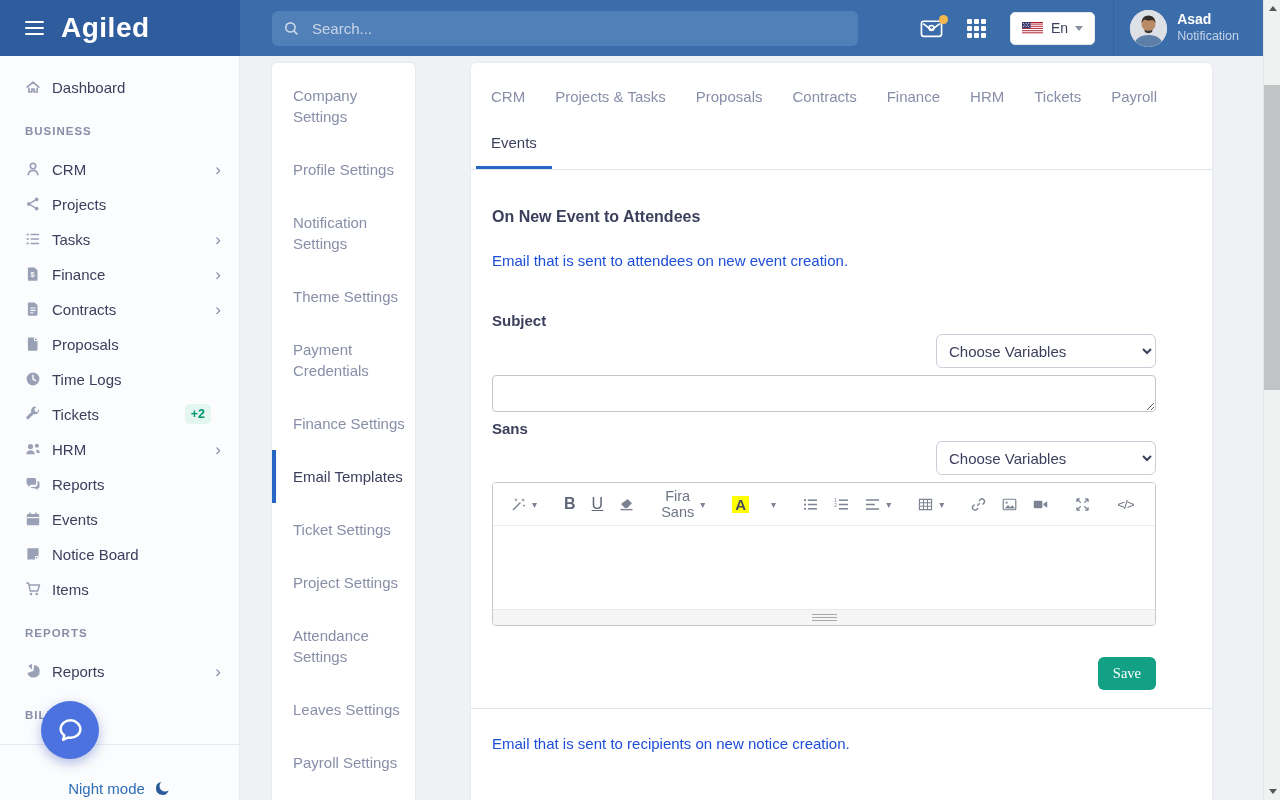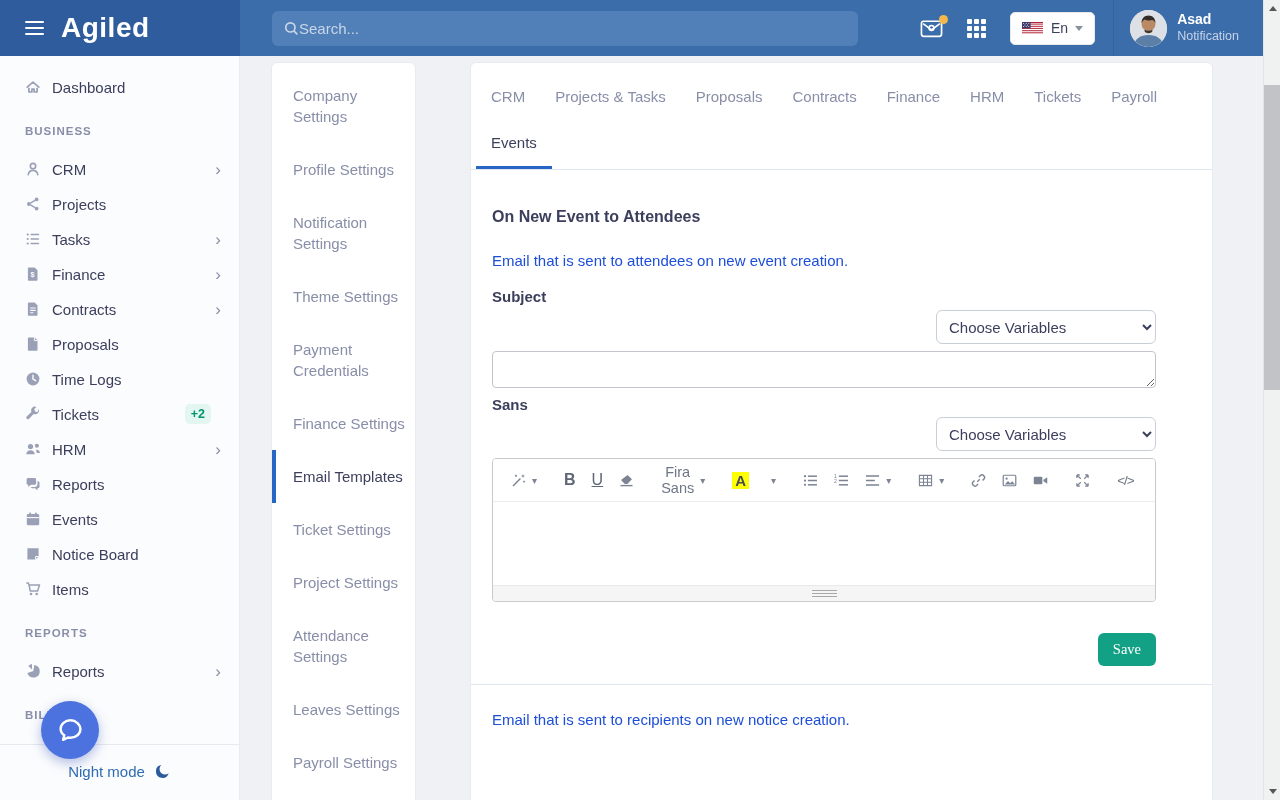--- a/index.html
+++ b/index.html
@@ -7,21 +7,21 @@
   body { font-family:"Liberation Sans", sans-serif; background:#f0f1f4; color:#3b3f5c; position:relative; }
 
   
   .header { position:absolute; top:0; left:0; width:1263px; height:56px; background:var(--header,#3b6dab); display:flex; z-index:20; }
   .header-left { width:240px; height:56px; background:var(--header-dark,#2e5c9c); display:flex; align-items:center; padding-left:25px; flex:0 0 auto; }
   .hamburger { width:19px; display:flex; flex-direction:column; gap:4px; cursor:pointer; }
   .hamburger span { display:block; height:2px; background:#fff; border-radius:1px; }
   .logo { color:#fff; font-size:28px; font-weight:700; margin-left:17px; letter-spacing:.5px; }
   .header-right { flex:1; display:flex; align-items:center; padding-left:32px; }
   .searchbar { width:586px; height:35px; background:#517fb7; border-radius:6px; display:flex; align-items:center; padding:0 12px; }
-  .searchbar input { flex:1; background:transparent; border:none; outline:none; color:#eef3fa; font-size:15px; margin-left:0; font-family:inherit; }
+  .searchbar input { flex:1; background:transparent; border:none; outline:none; color:#eef3fa; font-size:15px; margin-left:13px; font-family:inherit; }
   .searchbar input::placeholder { color:#c9d6e8; }
   .hdr-cluster { margin-left:auto; display:flex; align-items:center; padding-right:24px; }
   .hdr-icon-btn { position:relative; margin-right:24px; cursor:pointer; display:flex; }
   .hdr-dot { position:absolute; top:-4px; right:-5px; width:9px; height:9px; border-radius:50%; background:#f3b84b; }
   .grid-icon { display:grid; grid-template-columns:repeat(3,5px); grid-template-rows:repeat(3,5px); gap:2px; }
   .grid-icon i { background:#fff; border-radius:1px; }
   .lang-btn { height:33px; background:#fff; border:1px solid #e8e8e8; border-radius:5px; display:flex; align-items:center; padding:0 11px; cursor:pointer; margin-right:18px; }
   .lang-btn .lang-label { font-size:14px; color:#3b3f5c; margin:0 7px 0 8px; }
   .caret-dn { width:0; height:0; border-left:4px solid transparent; border-right:4px solid transparent; border-top:5px solid #8a8f9f; }
   .hdr-divider { width:1px; height:56px; background:#35629f; margin-right:16px; }
@@ -33,21 +33,21 @@
 
   
   .sidebar { position:absolute; top:56px; left:0; width:240px; height:744px; background:#fbfcfd; border-right:1px solid #e8ebf1; padding-top:14px; z-index:10; }
   .nav-item { height:34px; margin-bottom:1px; display:flex; align-items:center; padding:0 18px 0 25px; font-size:15px; color:#3b3f5c; cursor:pointer; }
   .nav-item .icon { width:16px; height:16px; color:#9aa0b5; margin-right:11px; flex:0 0 auto; display:flex; }
   .nav-label { white-space:nowrap; }
   .nav-chevron { margin-left:auto; color:#888ea8; font-size:17px; line-height:1; }
   .nav-badge { margin-left:auto; margin-right:10px; background:#e3f6ef; color:var(--badge-green,#00966d); font-size:12.5px; font-weight:700; padding:3px 6px; border-radius:5px; }
   .nav-section-label { margin:21px 0 15px; padding-left:25px; font-size:11.5px; font-weight:700; letter-spacing:1px; color:#888ea8; }
   .sidebar-divider { border-top:1px solid #e6e9ee; margin-top:23px; }
-  .nightmode-row { height:52px; display:flex; align-items:center; justify-content:center; cursor:pointer; }
+  .nightmode-row { height:52px; display:flex; align-items:flex-end; justify-content:center; cursor:pointer; }
   .nightmode-row span { color:#2e6db4; font-size:15px; margin-right:9px; }
   .chat-bubble { position:absolute; left:41px; top:701px; width:58px; height:58px; border-radius:50%; background:var(--bubble,#4c72e0); display:flex; align-items:center; justify-content:center; box-shadow:0 4px 12px rgba(40,70,180,.35); cursor:pointer; z-index:30; }
 
   
   .settings-card { position:absolute; top:62px; left:271px; width:145px; height:758px; background:#fff; border:1px solid #e7eaf0; border-radius:6px 6px 0 0; padding-top:6px; z-index:5; }
   .settings-card ul { list-style:none; }
   .settings-card li { padding:16px 8px 16px 17px; border-left:4px solid transparent; font-size:15px; line-height:21px; color:#888ea8; cursor:pointer; }
   .settings-card li.active { color:#3b3f5c; border-left-color:var(--primary,#2866c5); }
 
   
@@ -55,21 +55,21 @@
   .tabs { border-bottom:1px solid #e0e6ed; padding-left:5px; }
   .tab-row { list-style:none; display:flex; flex-wrap:wrap; }
   .tab-row li { font-size:15px; color:#888ea8; cursor:pointer; white-space:nowrap; }
   .tab-row.row1 li { padding:25px 15px 13px; }
   .tab-row.row2 li { padding:16px 15px 15px; }
   .tab-row li.active { color:#3b3f5c; border-bottom:3px solid var(--primary,#2866c5); }
   .card-body { padding:0 56px 0 21px; }
   .section-title { font-size:16px; font-weight:700; color:#3b3f5c; margin-top:38px; }
   .section-desc { font-size:15px; color:#1d4ed8; margin-top:26px; }
   .field-label { font-size:15px; font-weight:700; color:#3b3f5c; }
-  .lbl-subject { margin-top:19px; }
+  .lbl-subject { margin-top:43px; }
   .lbl-body { margin-top:8px; }
   .select-row { display:flex; justify-content:flex-end; }
   .select-row.r1 { margin-top:5px; }
   .select-row.r2 { margin-top:4px; }
   .var-select { width:220px; height:34px; border:1px solid #c8cfd8; border-radius:6px; padding:0 8px; font-size:15px; color:#3b3f5c; background:#fff; font-family:inherit; }
   .subject-input { display:block; width:100%; height:37px; margin-top:7px; border:1px solid #c2c6cc; border-radius:4px; resize:both; font-family:inherit; font-size:15px; padding:6px 10px; outline:none; }
 
   
   .editor { margin-top:7px; border:1px solid #c9c9c9; border-radius:4px; overflow:hidden; }
   .editor-toolbar { display:flex; align-items:center; flex-wrap:nowrap; padding:6px 10px; border-bottom:1px solid #ececec; background:#fff; }

